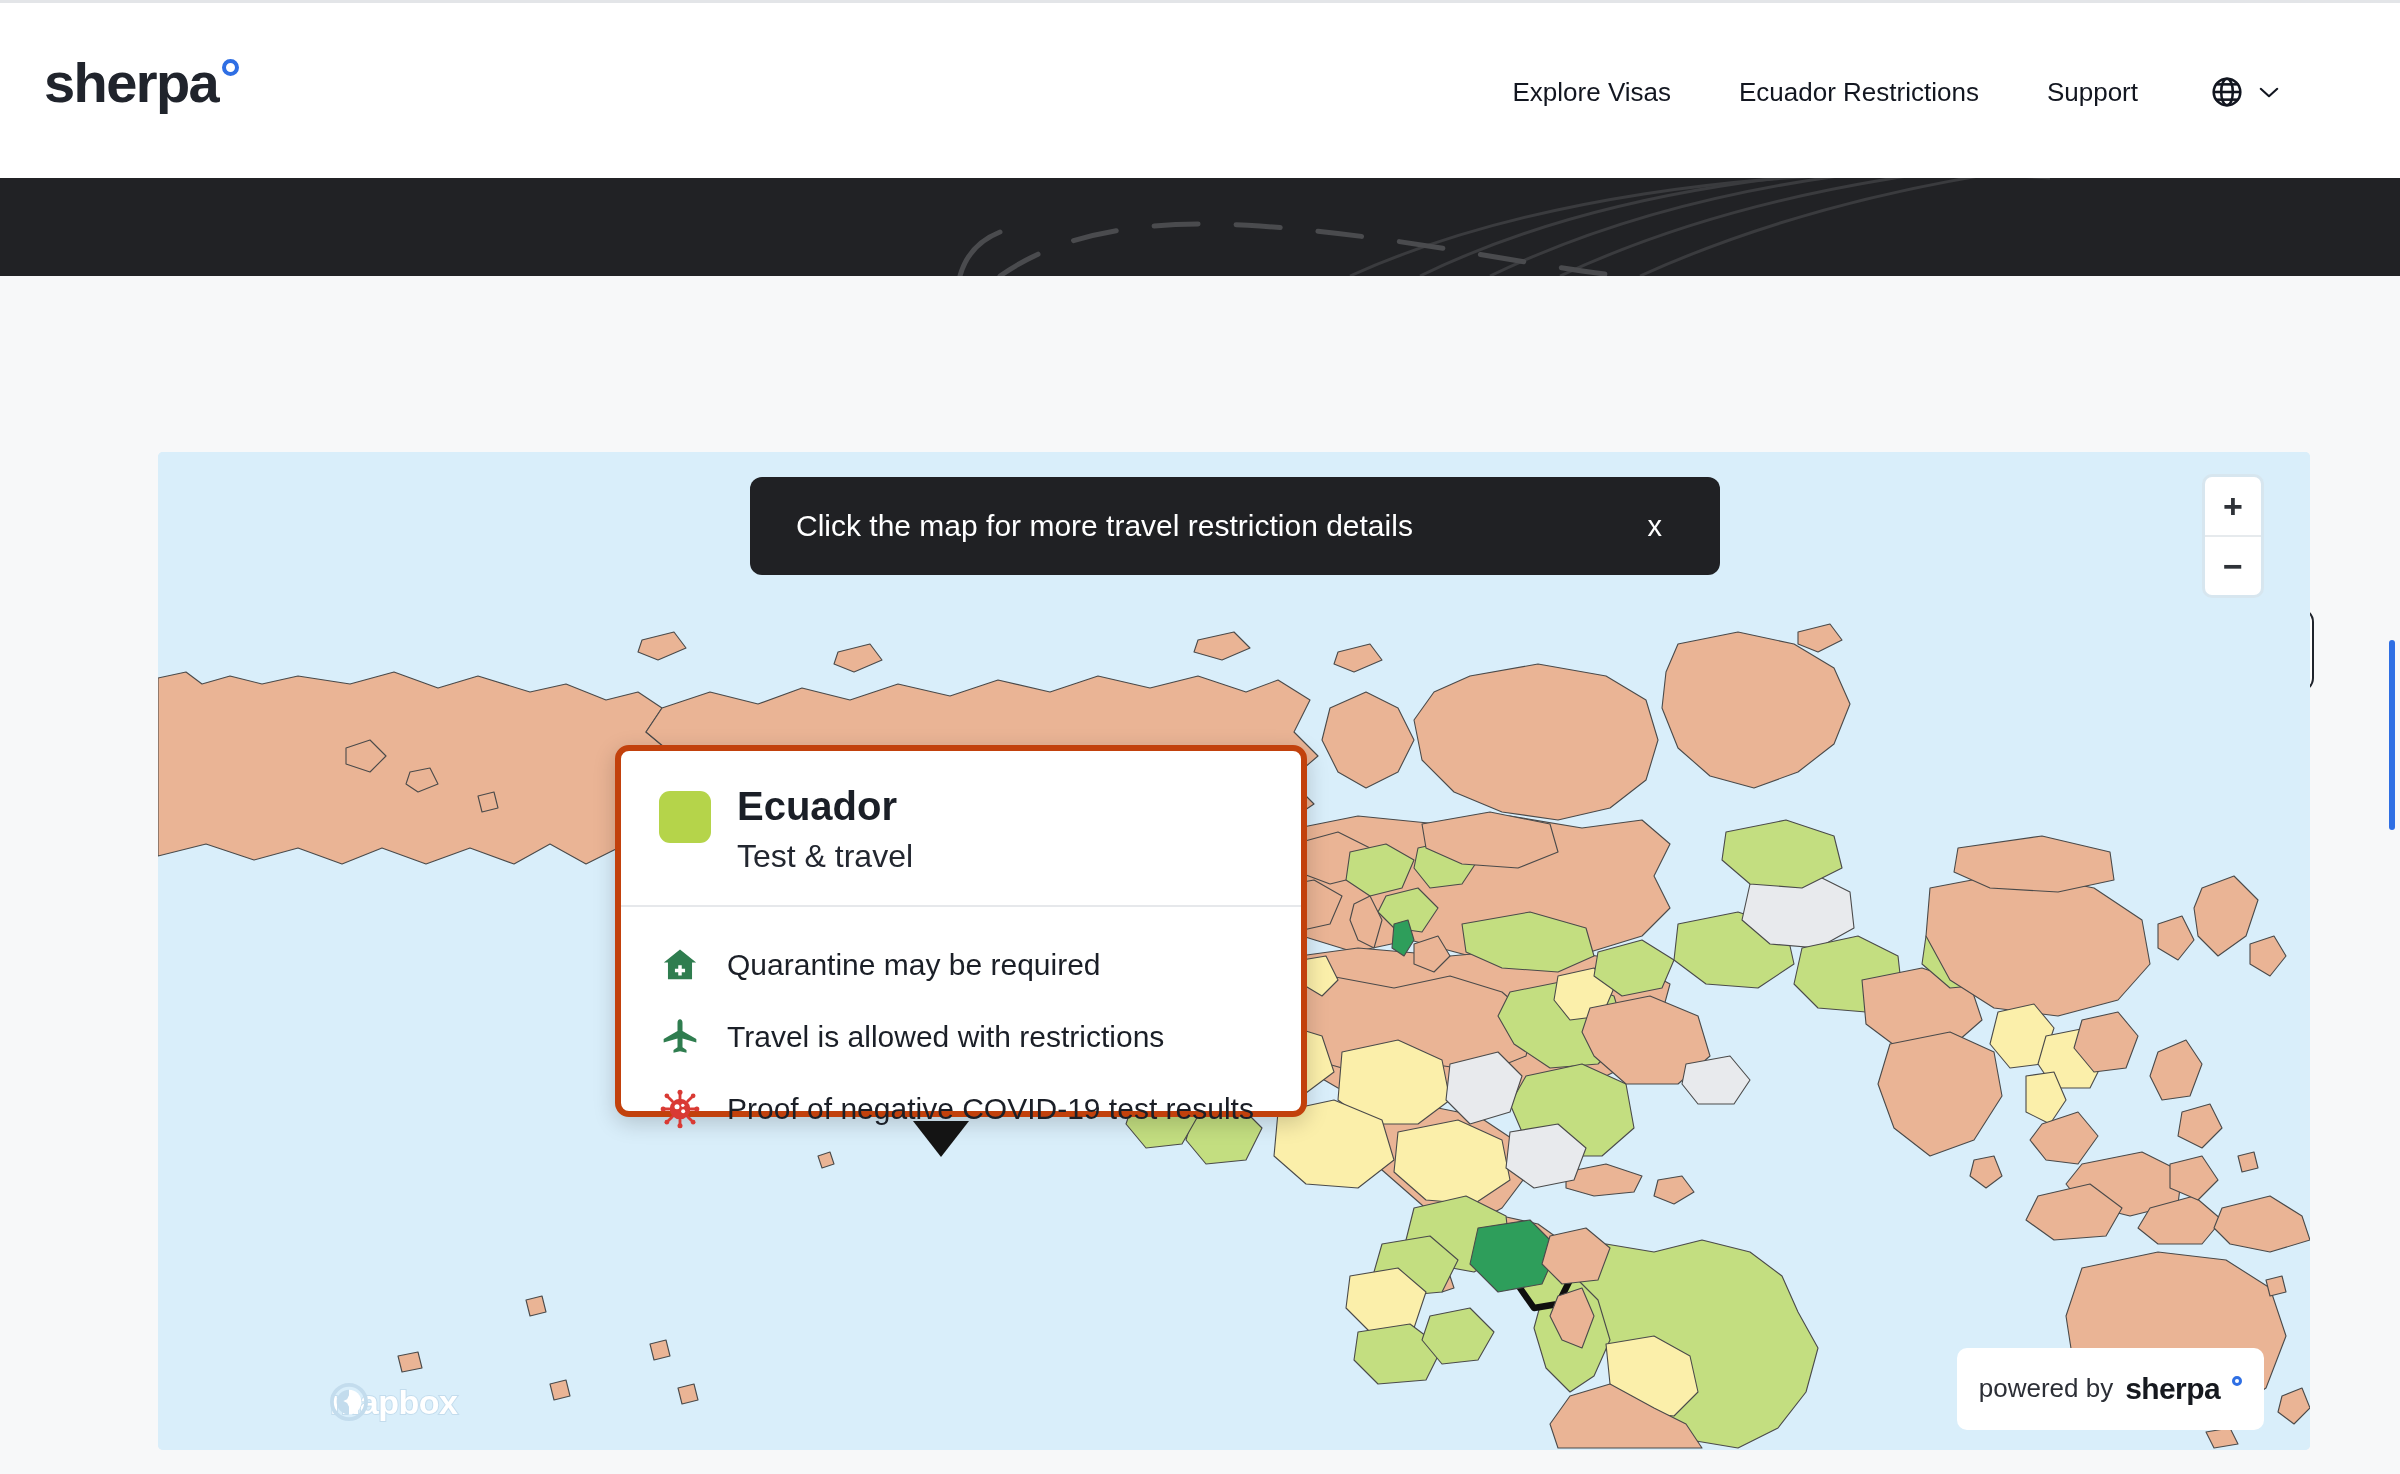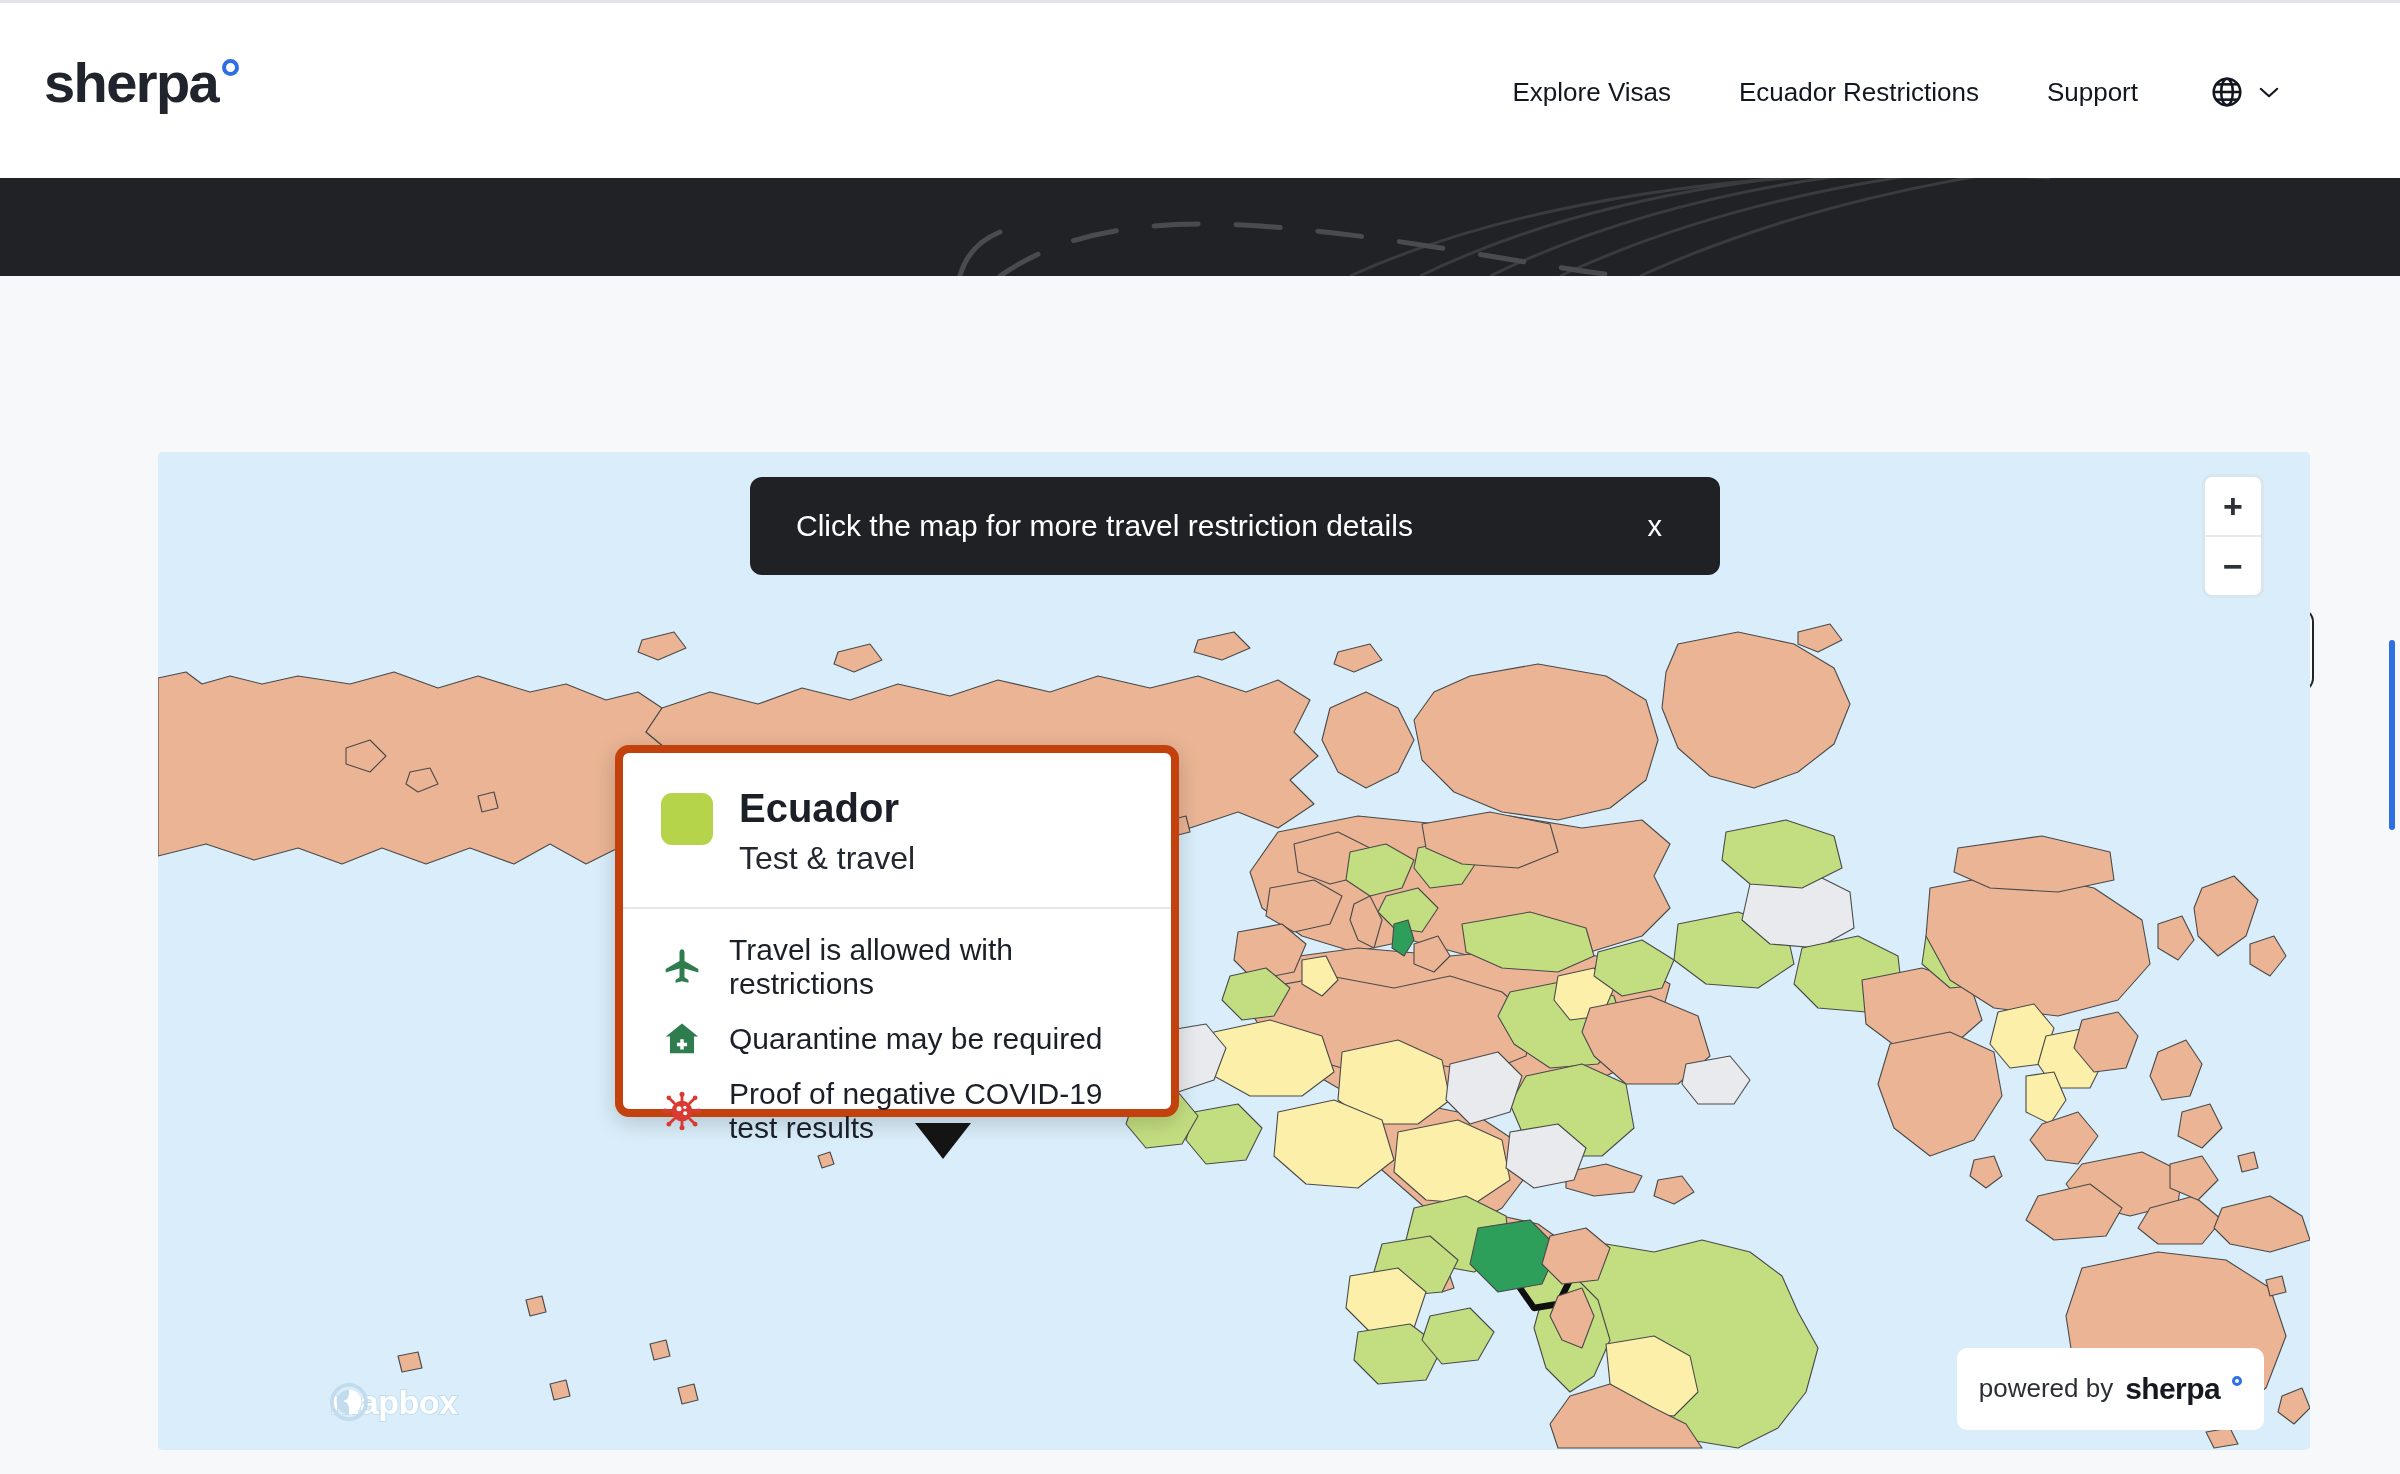--- a/index.html
+++ b/index.html
@@ -107,23 +107,23 @@
     background:#202124; border-radius:12px;
     display:flex; align-items:center; justify-content:space-between;
     padding:0 46px; z-index:40;
   }
   .toast-text { font-size:30px; color:#ffffff; font-weight:500; }
   .toast-x { font-size:29px; color:#ffffff; cursor:pointer; padding:8px 12px; }
 
   
   .popup {
     position:absolute; top:745px; left:615px;
-    width:564px; height:372px;
+    width:692px; height:372px;
     background:#ffffff; border-radius:14px;
-    border:8px solid #c2410c;
+    border:6px solid #c2410c;
     box-shadow:0 6px 22px rgba(0,0,0,.18);
     z-index:45;
   }
   .popup-tail {
     position:absolute; left:292px; top:370px;
     width:0; height:0;
     border-left:28px solid transparent;
     border-right:28px solid transparent;
     border-top:36px solid #141414;
   }
@@ -445,35 +445,35 @@
     <div>
       <div class="popup-title">Ecuador</div>
       <div class="popup-sub">Test &amp; travel</div>
     </div>
   </div>
   <div class="popup-divider"></div>
 
   <div class="rows">
     <div class="row">
       <span class="row-ico">
-        <svg width="40" height="40" viewBox="0 0 24 24" fill="#2f7d4f">
-          <path d="M12 1.4c-.9 0-1.5.9-1.5 2.1v4.9L2.2 13.2v2.1l8.3-2.4v5.3l-2.4 1.6v1.6L12 20.5l3.9.9v-1.6l-2.4-1.6v-5.3l8.3 2.4v-2.1L13.5 8.4V3.5c0-1.2-.6-2.1-1.5-2.1z"></path>
-        </svg>
-      </span>
-      <span class="row-text">Travel is allowed with restrictions</span>
-    </div>
-
-    <div class="row">
-      <span class="row-ico">
         <svg width="38" height="38" viewBox="0 0 24 24" fill="#2f7d4f">
           <path d="M12 2.2 1.8 10.4h2.6V21h15.2V10.4h2.6z"></path>
           <path d="M10.9 12.2h2.2v2.1h2.1v2.2h-2.1v2.1h-2.2v-2.1H8.8v-2.2h2.1z" fill="#ffffff"></path>
         </svg>
       </span>
       <span class="row-text">Quarantine may be required</span>
+    </div>
+
+    <div class="row">
+      <span class="row-ico">
+        <svg width="40" height="40" viewBox="0 0 24 24" fill="#2f7d4f">
+          <path d="M12 1.4c-.9 0-1.5.9-1.5 2.1v4.9L2.2 13.2v2.1l8.3-2.4v5.3l-2.4 1.6v1.6L12 20.5l3.9.9v-1.6l-2.4-1.6v-5.3l8.3 2.4v-2.1L13.5 8.4V3.5c0-1.2-.6-2.1-1.5-2.1z"></path>
+        </svg>
+      </span>
+      <span class="row-text">Travel is allowed with restrictions</span>
     </div>
 
     <div class="row">
       <span class="row-ico">
         <svg width="40" height="40" viewBox="0 0 24 24" fill="#d93a34">
           <g stroke="#d93a34" stroke-width="1.7" stroke-linecap="round">
             <line x1="12" y1="1.4" x2="12" y2="5.6"></line>
               <line x1="12" y1="18.4" x2="12" y2="22.6"></line>
             <line x1="1.4" y1="12" x2="5.6" y2="12"></line>
               <line x1="18.4" y1="12" x2="22.6" y2="12"></line>

